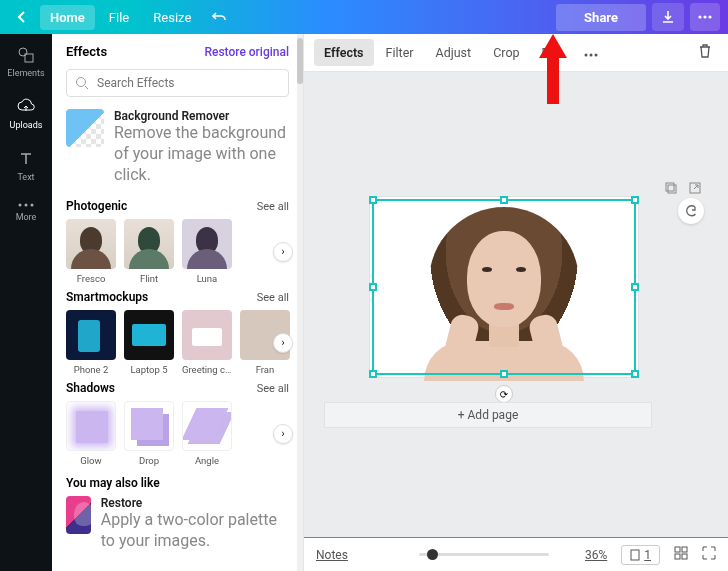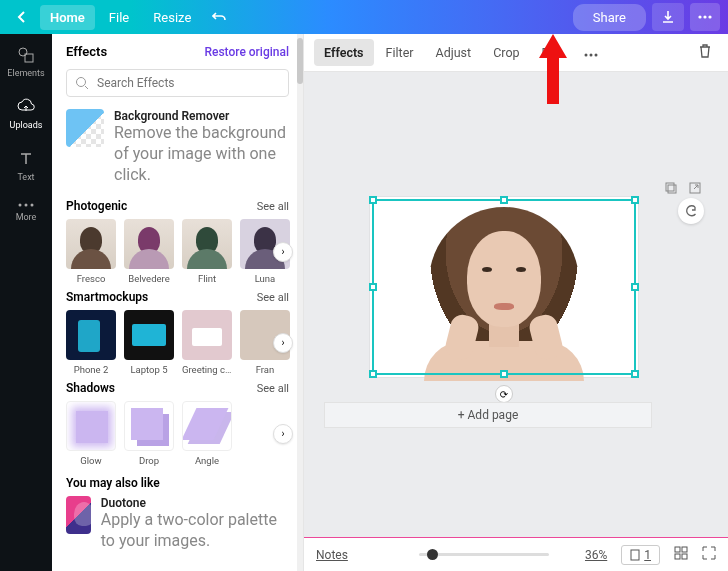--- a/index.html
+++ b/index.html
@@ -6,21 +6,21 @@
 body { width:728px; height:571px; overflow:hidden; background:#fff; }
 .app { display:flex; flex-direction:column; width:100%; height:100%; }
 
 
 .topbar { height:34px; background:linear-gradient(90deg,#00c4cc 0%,#00c4cc 18%,#2b8cff 45%,#6a3be4 100%); display:flex; align-items:center; padding:0 8px; color:#fff; font-size:13px; }
 .topbar .left { display:flex; align-items:center; gap:4px; }
 .topbar .right { margin-left:auto; display:flex; align-items:center; gap:6px; }
 .chip { padding:5px 10px; border-radius:4px; cursor:pointer; }
 .chip.home { background:rgba(255,255,255,.22); font-weight:600; }
 .iconbtn { width:28px; height:28px; display:flex; align-items:center; justify-content:center; border-radius:4px; cursor:pointer; }
-.sharebtn { background:rgba(255,255,255,.22); padding:6px 20px; border-radius:11px; cursor:pointer; }
+.sharebtn { background:rgba(255,255,255,.22); padding:6px 28px; border-radius:3px; cursor:pointer;font-weight:bold; }
 .dlbtn { width:32px; height:28px; display:flex; align-items:center; justify-content:center; background:rgba(255,255,255,.15); border-radius:4px; cursor:pointer; }
 .sendbtn { background:#fff; color:#333; padding:5px 12px; border-radius:4px; display:flex; align-items:center; gap:6px; cursor:pointer; }
 .moretop { width:30px; height:28px; background:rgba(255,255,255,.18); border-radius:4px; display:flex; align-items:center; justify-content:center; cursor:pointer; }
 
 
 .red-arrow { position:absolute; left:539px; top:34px; pointer-events:none; }
 
 .content { flex:1; display:flex; min-height:0; }
 
 
@@ -221,24 +221,20 @@
 
         <div class="sect-head">
           <span class="name">Photogenic</span>
           <span class="seeall">See all</span>
         </div>
         <div class="thumbrow">
           <div class="thumb portrait">
               <div class="pic"></div>
               <div class="lbl">Fresco</div>
             </div>
-          <div class="thumb portrait t-belv">
-              <div class="pic"></div>
-              <div class="lbl">Belvedere</div>
-            </div>
           <div class="thumb portrait t-flint">
               <div class="pic"></div>
               <div class="lbl">Flint</div>
             </div>
           <div class="thumb portrait t-luna">
               <div class="pic"></div>
               <div class="lbl">Luna</div>
             </div>
           <div class="nav">›</div>
         </div>
@@ -286,21 +282,21 @@
             </div>
           <div class="nav">›</div>
         </div>
 
         <div class="sect-head" style="margin-top:10px;">
           <span class="name">You may also like</span>
         </div>
         <div class="featurerow">
           <div class="duotone-thumb"></div>
           <div class="feature-text">
-            <h4>Duotone</h4>
+            <h4>Restore</h4>
             <p>Apply a two-color palette to your images.</p>
           </div>
         </div>
       </div>
       <div class="scrolltrack"></div>
     </div>
 
     <div class="canvas-area">
       <div class="context-toolbar">
         <div class="tbtn active">Effects</div>

